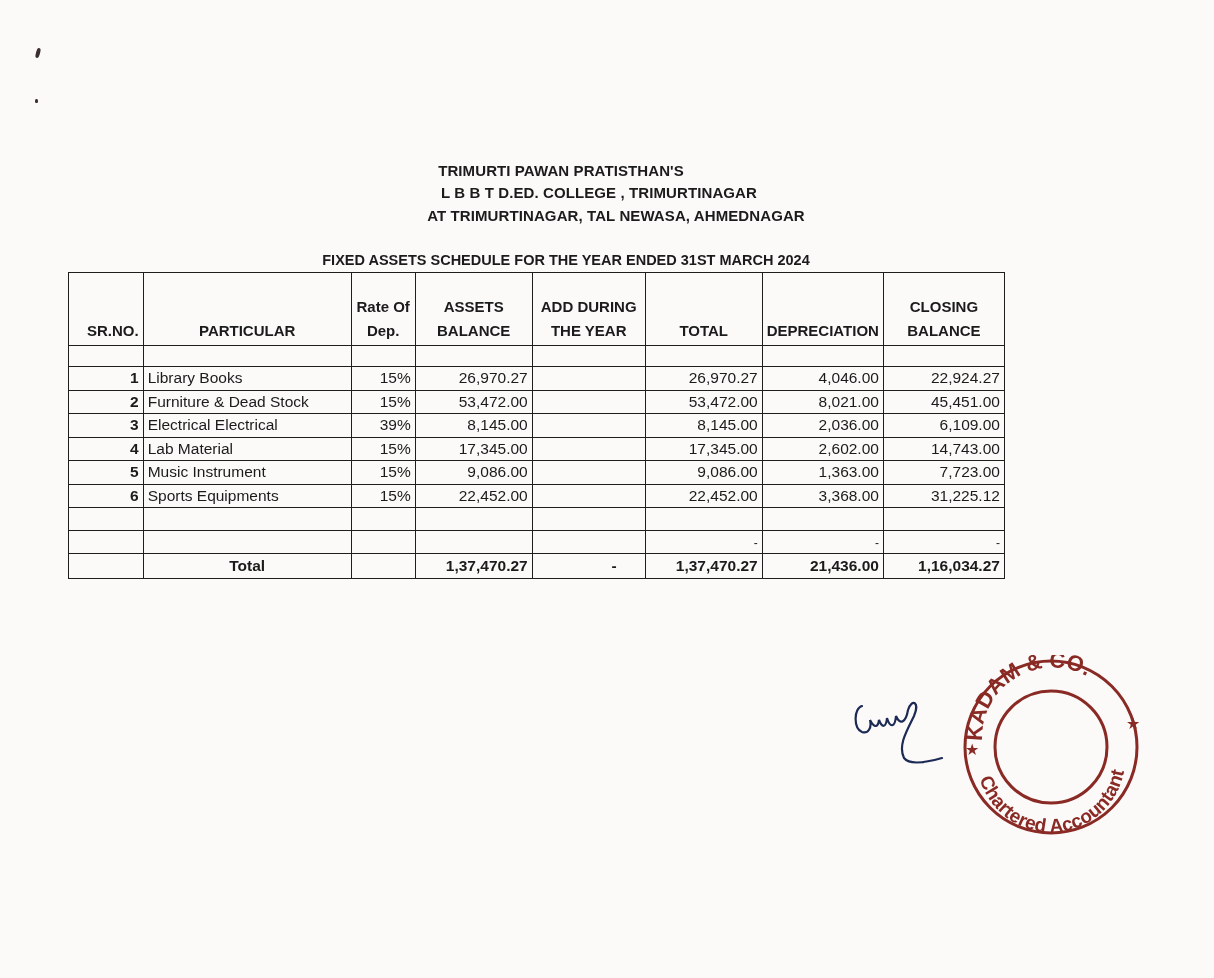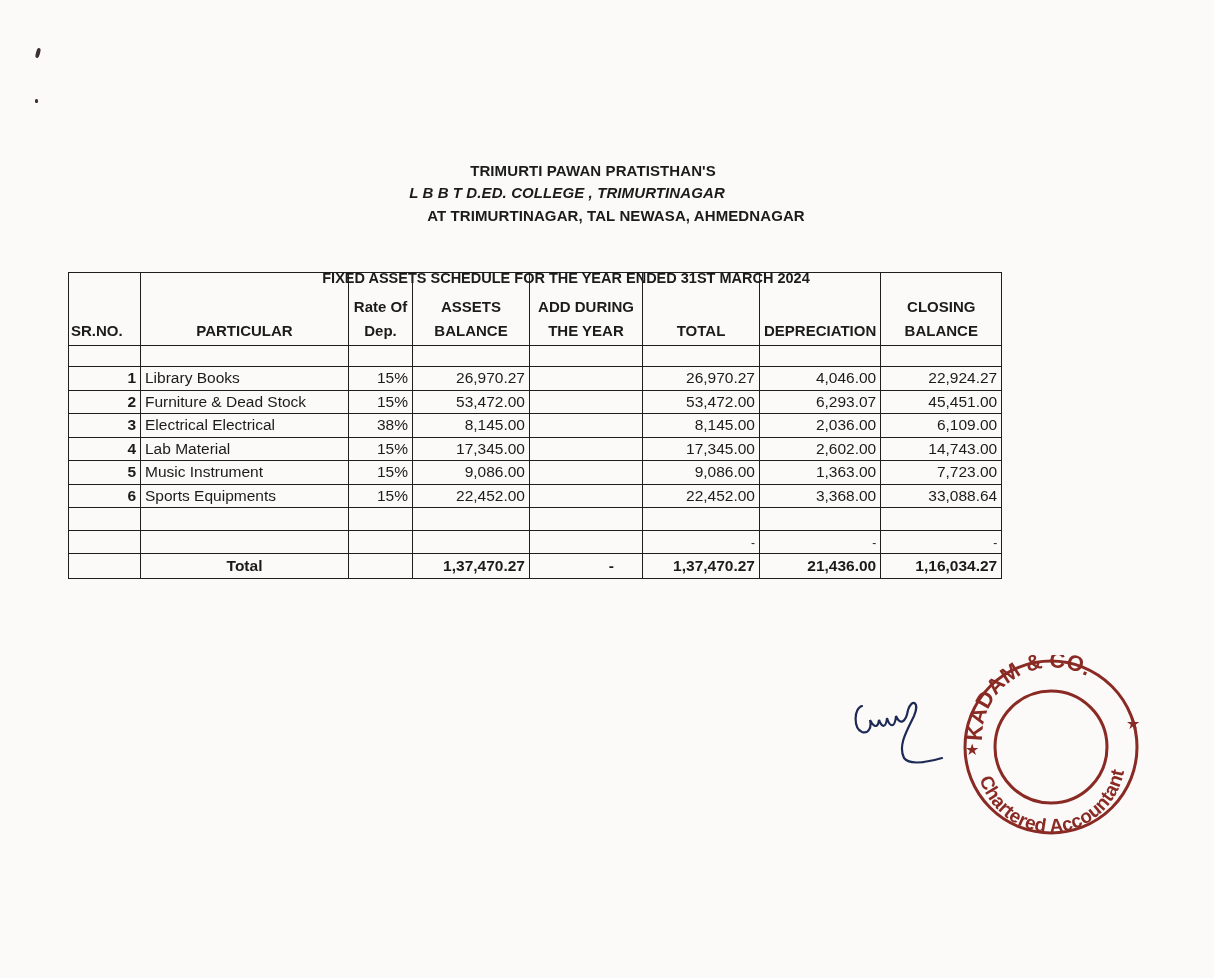--- a/index.html
+++ b/index.html
@@ -5,21 +5,21 @@
   html, body { margin: 0; padding: 0; }
   body {
     width: 1214px; height: 978px; position: relative; overflow: hidden;
     background: #fbfaf9;
     font-family: "Liberation Sans", "DejaVu Sans", sans-serif;
     color: #1b1b1b;
   }
   .speck { position: absolute; background: #3a3030; border-radius: 40%; }
   .header { position: absolute; left: 0; width: 1214px; text-align: center; }
   .hline { position: absolute; white-space: nowrap; font-size: 15px; font-weight: 700; letter-spacing: 0.1px; transform: translateX(-50%); }
-  .schedule-title { position: absolute; left: 566px; top: 270px; transform: translateX(-50%); font-size: 14.5px; font-weight: 700; white-space: nowrap; }
+  .schedule-title { position: absolute; left: 566px; top: 252px; transform: translateX(-50%); font-size: 14.5px; font-weight: 700; white-space: nowrap; }
 
   table.fa {
     position: absolute; left: 68px; top: 272px;
     border-collapse: collapse; table-layout: fixed;
     font-size: 15.5px;
   }
   table.fa td, table.fa th {
     border: 1.6px solid #1e1e1e; padding: 0 4px; overflow: hidden; white-space: nowrap;
   }
   table.fa th { font-weight: 700; font-size: 15px; vertical-align: bottom; padding-bottom: 2px; line-height: 24px; }
@@ -45,40 +45,40 @@
   .stamp { position: absolute; left: 955px; top: 655px; width: 190px; height: 180px; }
   .signature { position: absolute; left: 848px; top: 688px; width: 100px; height: 80px; }
 </style>
 </head>
 <body>
 
 <div class="speck" style="left:36px;top:48px;width:4px;height:10px;transform:rotate(15deg);"></div>
 <div class="speck" style="left:35px;top:99px;width:3px;height:4px;"></div>
 
 <div class="header">
-  <div class="hline" style="left:593px;top:162px;">TRIMURTI PAWAN PRATISTHAN'S</div>
-  <div class="hline" style="left:567px;top:184px;font-style:italic;">L B B T D.ED. COLLEGE , TRIMURTINAGAR</div>
+  <div class="hline" style="left:561px;top:162px;">TRIMURTI PAWAN PRATISTHAN'S</div>
+  <div class="hline" style="left:599px;top:184px;">L B B T D.ED. COLLEGE , TRIMURTINAGAR</div>
   <div class="hline" style="left:568px;top:207px;margin-left:48px;">AT TRIMURTINAGAR, TAL NEWASA, AHMEDNAGAR</div>
 </div>
 <div class="schedule-title">FIXED ASSETS SCHEDULE FOR THE YEAR ENDED 31ST MARCH 2024</div>
 
 <table class="fa">
   <colgroup>
     <col class="c-sr">
       <col class="c-part">
       <col class="c-rate">
       <col class="c-open">
       <col class="c-add">
       <col class="c-total">
       <col class="c-dep">
       <col class="c-close">
   </colgroup>
   <tbody>
       <tr class="head-row">
-    <th class="lft" style="padding-left:2px;">SR.NO.</th>
+    <th class="lft" style="padding-left:18px;">SR.NO.</th>
     <th class="ctr">PARTICULAR</th>
     <th class="ctr">
           <div>Rate Of</div>
           <div>Dep.</div>
         </th>
     <th class="ctr">
           <div>ASSETS</div>
           <div>BALANCE</div>
         </th>
     <th class="ctr">
@@ -115,27 +115,27 @@
         <td class="num">4,046.00</td>
         <td class="num">22,924.27</td>
       </tr>
       <tr class="data-row">
         <td class="num bold">2</td>
         <td class="lft">Furniture &amp; Dead Stock</td>
         <td class="num">15%</td>
         <td class="num">53,472.00</td>
         <td class="num"></td>
         <td class="num">53,472.00</td>
-        <td class="num">6,293.07</td>
+        <td class="num">8,021.00</td>
         <td class="num">45,451.00</td>
       </tr>
       <tr class="data-row">
         <td class="num bold">3</td>
         <td class="lft">Electrical Electrical</td>
-        <td class="num">38%</td>
+        <td class="num">39%</td>
         <td class="num">8,145.00</td>
         <td class="num"></td>
         <td class="num">8,145.00</td>
         <td class="num">2,036.00</td>
         <td class="num">6,109.00</td>
       </tr>
       <tr class="data-row">
         <td class="num bold">4</td>
         <td class="lft">Lab Material</td>
         <td class="num">15%</td>
@@ -156,21 +156,21 @@
         <td class="num">7,723.00</td>
       </tr>
       <tr class="data-row">
         <td class="num bold">6</td>
         <td class="lft">Sports Equipments</td>
         <td class="num">15%</td>
         <td class="num">22,452.00</td>
         <td class="num"></td>
         <td class="num">22,452.00</td>
         <td class="num">3,368.00</td>
-        <td class="num">33,088.64</td>
+        <td class="num">31,225.12</td>
       </tr>
     </tbody>
   <tbody>
       <tr class="sp-row">
     <td></td>
         <td></td>
         <td></td>
         <td></td>
         <td></td>
         <td></td>

